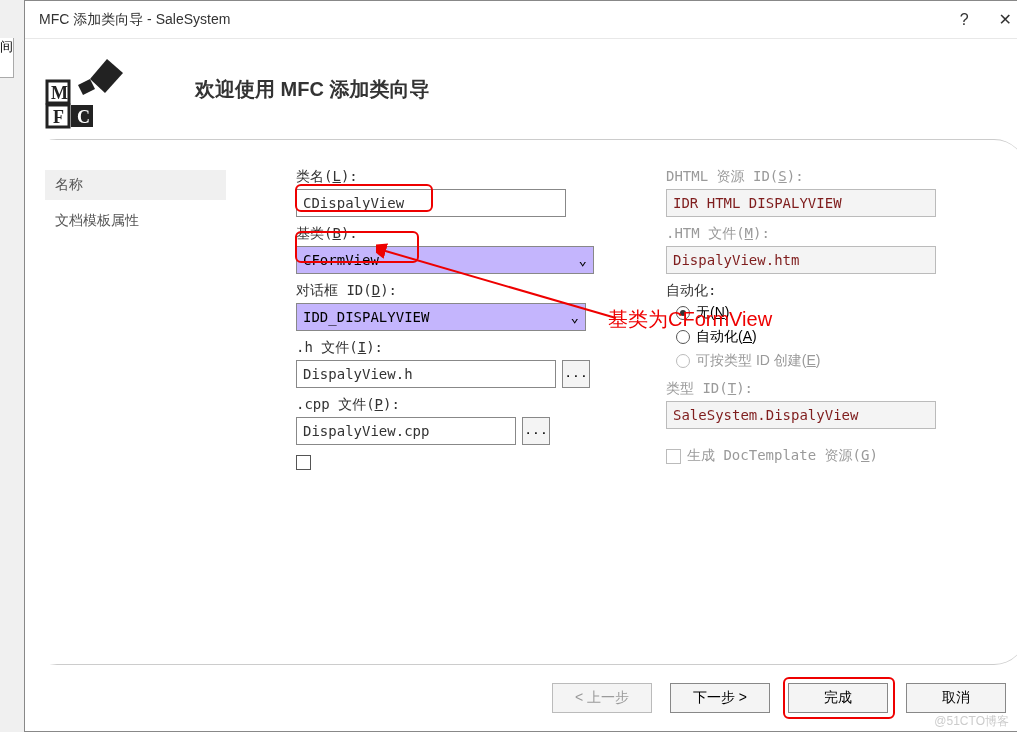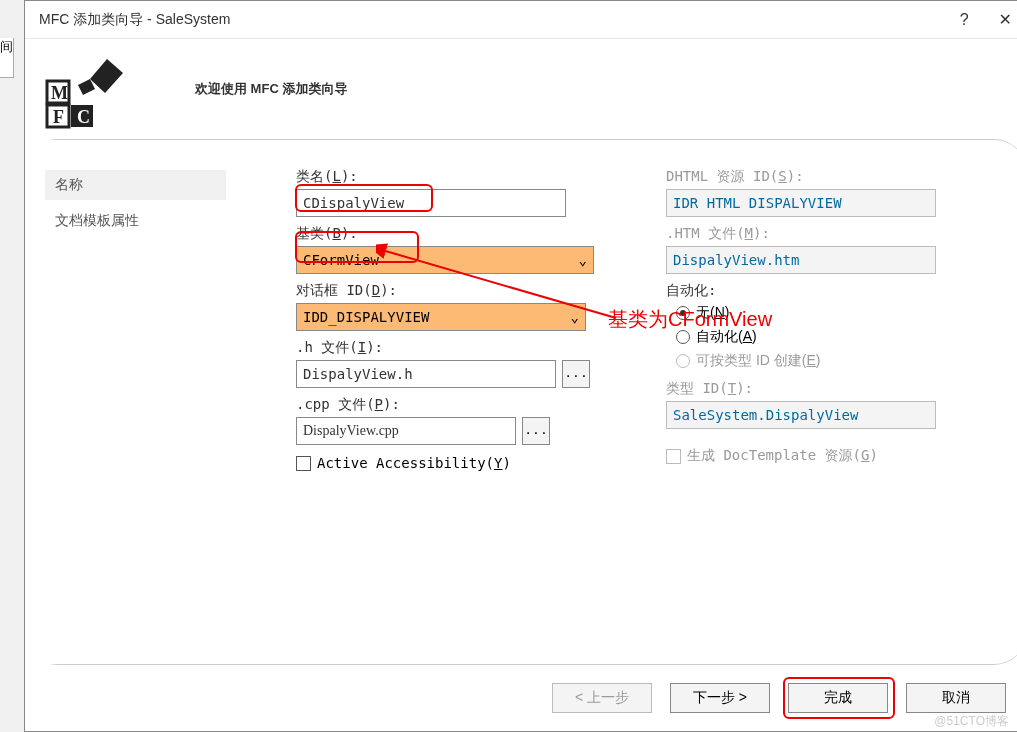--- a/index.html
+++ b/index.html
@@ -54,21 +54,21 @@
       padding-left: 20px;
     }
     .mfc-logo {
       width: 90px;
       height: 80px;
       position: relative;
       margin-right: 60px;
     }
     .mfc-logo svg { display: block; }
     .welcome {
-      font-size: 13px;
+      font-size: 20px;
       font-weight: bold;
       color: #333;
     }
     .body {
       flex: 1;
       display: flex;
       border-top: 1px solid #ccc;
       border-bottom: 1px solid #ccc;
       position: relative;
       border-radius: 32px;
@@ -112,31 +112,31 @@
       height: 28px;
       border: 1px solid #888;
       padding: 2px 6px;
       font-family: "SimSun", monospace;
       font-size: 14px;
       background: #fff;
       color: #333;
     }
     .text-input.disabled {
       background: #f4f4f4;
-      color: #0369a1;
+      color: #7f1d1d;
       border-color: #bbb;
     }
     .combo {
       width: 298px;
       height: 28px;
       border: 1px solid #888;
       padding: 2px 6px;
       font-family: "SimSun", monospace;
       font-size: 14px;
-      background: #fdba74;
+      background: #c4b5fd;
       position: relative;
       display: flex;
       align-items: center;
       justify-content: space-between;
     }
     .combo .chev {
       font-size: 14px;
       font-weight: bold;
     }
     .combo-narrow { width: 290px; }
@@ -312,28 +312,27 @@
           <span class="field-label">.h 文件(<u>I</u>):</span>
           <div class="input-row">
             <input class="text-input" style="width: 260px;" value="DispalyView.h">
             <div class="browse-btn">...</div>
           </div>
         </div>
 
         <div class="field">
           <span class="field-label">.cpp 文件(<u>P</u>):</span>
           <div class="input-row">
-            <input class="text-input" style="width: 220px; font-family: Liberation Serif, serif;" value="DispalyView.cpp">
+            <input class="text-input" style="width: 220px;" value="DispalyView.cpp">
             <div class="browse-btn">...</div>
           </div>
         </div>
 
         <div class="checkbox-row">
           <div class="checkbox-box"></div>
-          <span>Active Accessibility(<u>Y</u>)</span>
         </div>
       </div>
 
       <div class="col-right">
         <div class="field">
           <span class="field-label disabled">DHTML 资源 ID(<u>S</u>):</span>
           <input class="text-input disabled" disabled="" value="IDR_HTML_DISPALYVIEW" style="">
         </div>
 
         <div class="field">

